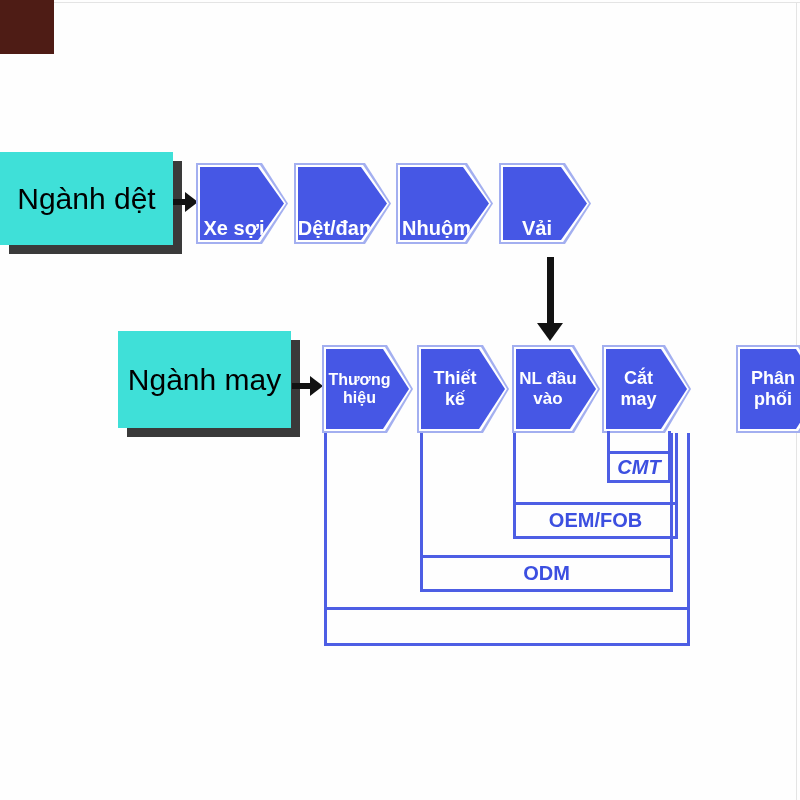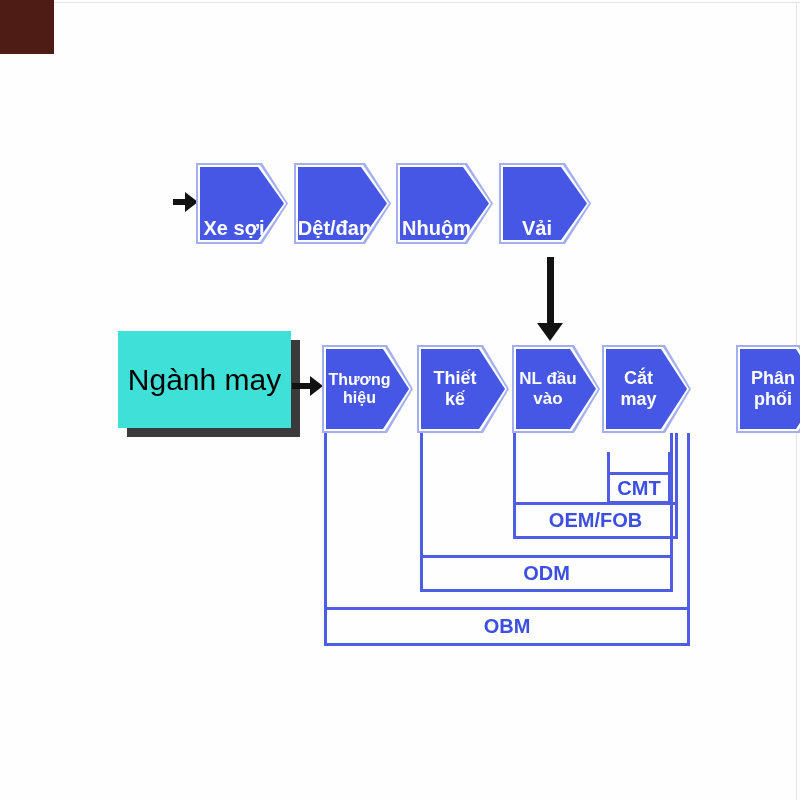--- a/index.html
+++ b/index.html
@@ -91,34 +91,37 @@
   }
   .bracket .divider {
     position: absolute; left: 0; right: 0; height: 3px;
     bottom: var(--lh); background: #4d5ee4;
   }
   .bracket .bracket-label {
     position: absolute; left: 0; right: 0; bottom: 0; height: var(--lh);
     display: flex; align-items: center; justify-content: center;
     font-weight: 700; font-size: 20px; color: #3c4fe0;
   }
-  #br-cmt { left: 607px; top: 452px; width: 64px;  height: 52px;  --lh: 26px; }
+  #br-cmt { left: 607px; top: 431px; width: 64px;  height: 52px; font-style: italic;  --lh: 26px; }
   #br-oem { left: 513px; top: 433px; width: 165px; height: 106px; --lh: 31px; }
   #br-odm { left: 420px; top: 433px; width: 253px; height: 159px; text-align: center; --lh: 31px; }
   #br-obm { left: 324px; top: 433px; width: 366px; height: 213px; --lh: 33px; }
 </style>
 </head>
 <body>
 
 <div class="canvas">
 
   <div class="corner"></div>
   <div class="edge-top"></div>
   <div class="edge-right"></div>
 
+  <div class="tealbox" id="nganh-det">
+    <span>Ngành dệt</span>
+  </div>
 
   <div class="harrow" id="arrow1">
     <div class="shaft"></div>
     <div class="head"></div>
   </div>
 
   <div class="chev r1" id="c1">
     <div class="b1">
         <div class="b2">
           <div class="b3">
@@ -222,16 +225,15 @@
   <div class="bracket" id="br-oem">
     <div class="divider"></div>
     <div class="bracket-label">OEM/FOB</div>
   </div>
   <div class="bracket" id="br-odm">
     <div class="divider"></div>
     <div class="bracket-label">ODM</div>
   </div>
   <div class="bracket" id="br-obm">
     <div class="divider"></div>
-    <div class="bracket-label">OBM</div>
   </div>
 
 </div>
 
 </body></html>

